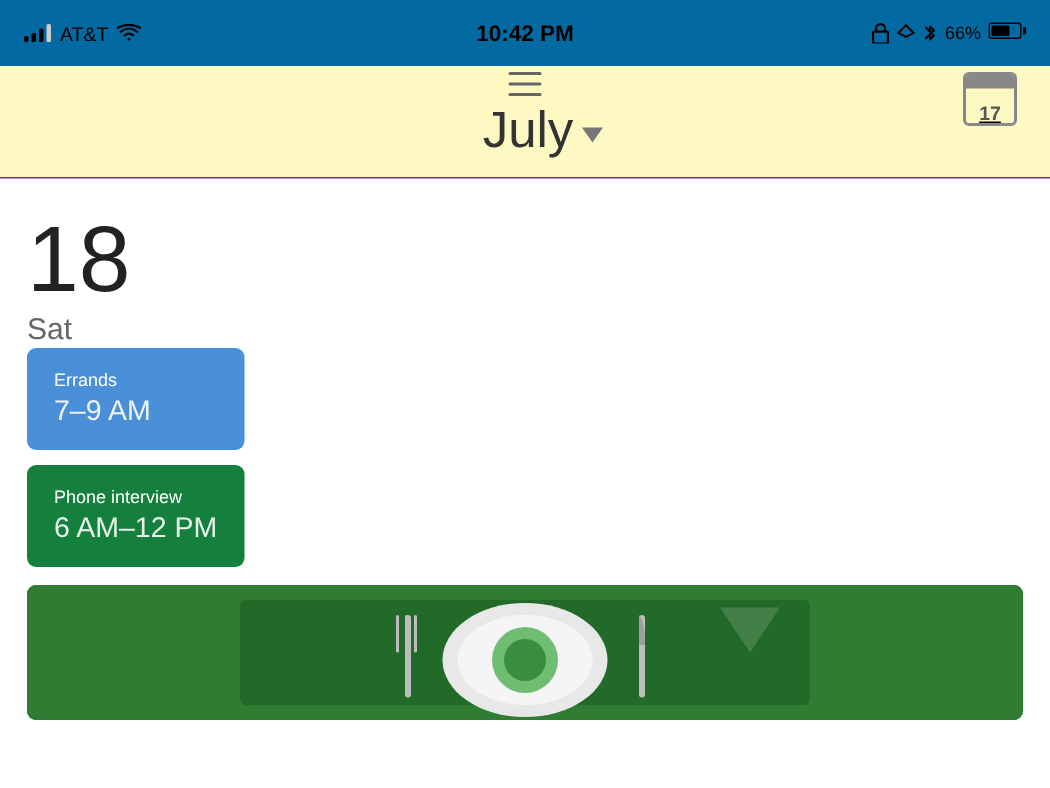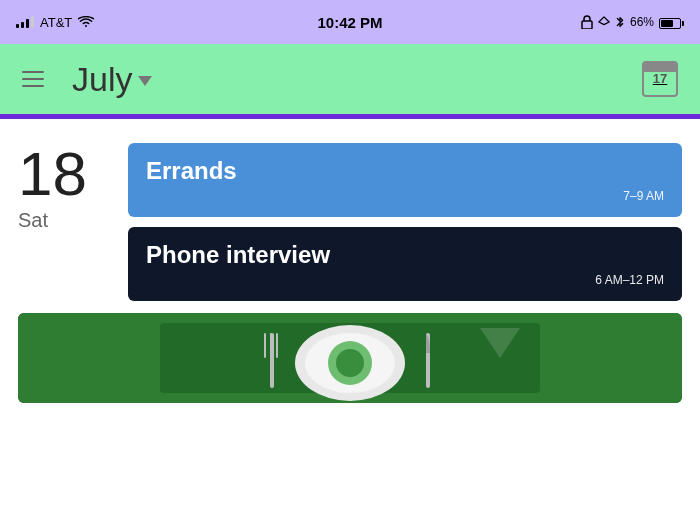--- a/index.html
+++ b/index.html
@@ -7,21 +7,21 @@
       width: 700px;
       height: 525px;
       font-family: -apple-system, BlinkMacSystemFont, 'Helvetica Neue', Arial, sans-serif;
       background: #fff;
       overflow: hidden;
     }
 
     
     .status-bar {
       height: 44px;
-      background: #c4b5fd;
+      background: #0369a1;
       display: flex;
       align-items: center;
       justify-content: space-between;
       padding: 0 16px;
       font-size: 13px;
       font-weight: 500;
     }
     .status-left {
       display: flex;
       align-items: center;
@@ -41,21 +41,21 @@
     }
     .status-center {
       font-size: 15px;
       font-weight: 600;
       position: absolute;
       left: 50%;
       transform: translateX(-50%);
     }
     .status-right {
       display: flex;
-      align-items: flex-end;
+      align-items: flex-start;
       gap: 5px;
       font-size: 12px;
     }
     .battery-icon {
       display: flex;
       align-items: center;
     }
     .battery-body {
       width: 22px;
       height: 11px;
@@ -76,26 +76,27 @@
       width: 2px;
       height: 5px;
       background: #000;
       border-radius: 0 1px 1px 0;
       margin-left: 1px;
     }
 
     
     .app-bar {
       height: 75px;
-      background: #86efac;
+      background: #fef9c3;
       display: flex;
       align-items: center;
       padding: 0 18px;
-      border-bottom: 5px solid #6d28d9;
+      border-bottom: 1px solid #6d28d9;
       position: relative;
+      flex-direction: column;
     }
     .hamburger-btn {
       display: flex;
       flex-direction: column;
       gap: 5px;
       cursor: pointer;
       padding: 4px;
     }
     .hamburger-line {
       width: 22px;
@@ -134,21 +135,21 @@
       cursor: pointer;
     }
     .calendar-icon-wrap {
       width: 36px;
       height: 36px;
       border: 2px solid #888;
       border-radius: 4px;
       display: flex;
       flex-direction: column;
       align-items: center;
-      justify-content: flex-start;
+      justify-content: space-between;
       position: relative;
       text-decoration: underline;
     }
     .calendar-icon-top {
       width: 100%;
       height: 9px;
       background: #888;
       border-radius: 2px 2px 0 0;
       display: flex;
       align-items: center;
@@ -160,20 +161,21 @@
       color: #555;
       line-height: 1;
     }
 
     
     .day-section {
       display: flex;
       align-items: flex-start;
       padding: 24px 18px 12px 18px;
       gap: 0;
+      flex-direction: column;
     }
     .day-number-col {
       width: 110px;
       display: flex;
       flex-direction: column;
       align-items: flex-start;
       flex-shrink: 0;
     }
     .day-number {
       font-size: 62px;
@@ -198,32 +200,31 @@
     .event-card {
       width: 100%;
       border-radius: 6px;
       padding: 14px 18px;
       cursor: pointer;
     }
     .event-card.blue {
       background: #4A90D9;
     }
     .event-card.pink {
-      background: #0f172a;
+      background: #15803d;
     }
     .event-title {
-      font-size: 24px;
-      font-weight: 700;
+      font-size: 12px;
+      font-weight: 400;
       color: #fff;
       margin-bottom: 4px;
     }
     .event-time {
-      font-size: 12px;
+      font-size: 19px;
       color: rgba(255,255,255,0.9);
-      text-align: right;
     }
 
     
     .image-card {
       margin: 0 18px;
       border-radius: 6px;
       overflow: hidden;
       height: 90px;
       background: #2E7D32;
       display: flex;

